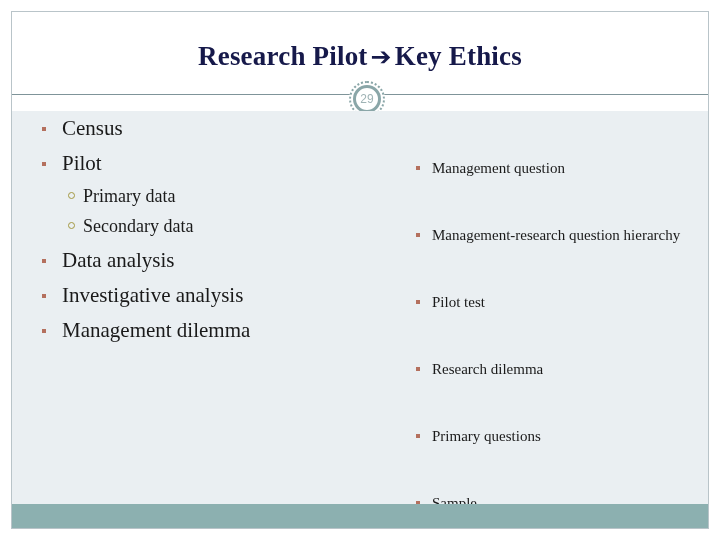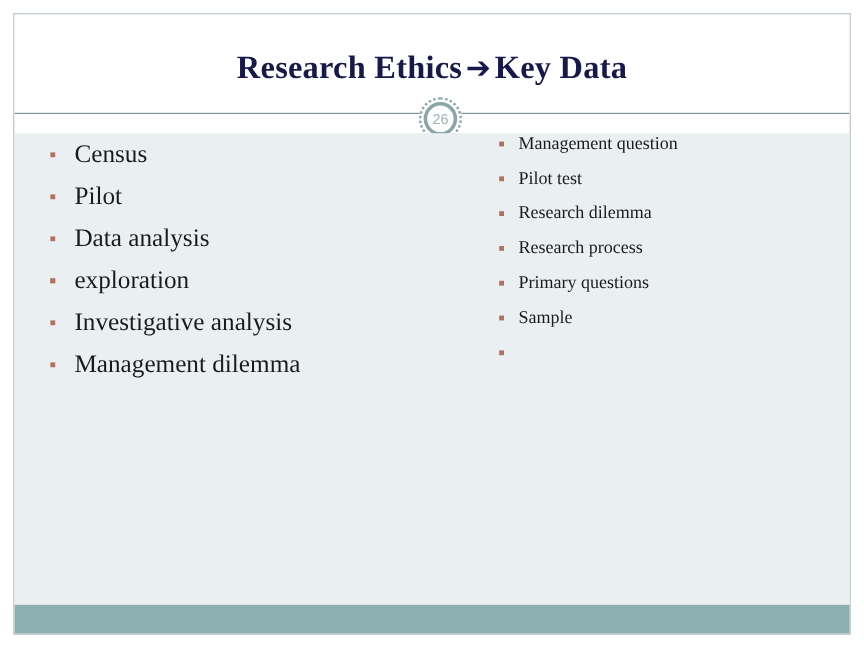--- a/index.html
+++ b/index.html
@@ -141,20 +141,21 @@
     margin-bottom: 1px;
   }
   .col-left li.item > .bullet { top: 16px; }
 
   
   .col-right li.item {
     font-size: 15px;
     line-height: 19px;
     margin-bottom: 10px;
     padding-left: 30px;
+    margin-top: 48px;
   }
   .col-right li.item > .bullet { top: 7px; left: 14px; }
 
   
   ul.lvl2 {
     list-style: none;
     margin: 0 0 2px 0;
     padding: 0;
   }
   ul.lvl2 li {
@@ -186,59 +187,68 @@
     background: #8cb0b0;
   }
 </style>
 </head>
 <body>
 
 <div class="slide">
 
   <div class="header">
     <div class="title">
-      <span>Research Ethics</span><span class="arrow">➔</span><span>Key Data</span>
+      <span>Research Pilot</span><span class="arrow">➔</span><span>Key Ethics</span>
     </div>
   </div>
 
   <div class="divider"></div>
 
   <div class="badge-wrap">
     <div class="badge-ring"></div>
-    <div class="badge-inner">26</div>
+    <div class="badge-inner">29</div>
   </div>
 
   <div class="body-area">
 
     <div class="col col-left">
       <ul class="lvl1">
 
         <li class="item">
           <span class="bullet"></span>
           <span>Census</span>
         </li>
 
         <li class="item">
           <span class="bullet"></span>
           <span>Pilot</span>
         </li>
 
+        <ul class="lvl2">
+          <li>
+            <span class="hollow"></span>
+            <span>Primary data</span>
+          </li>
+          <li>
+            <span class="hollow"></span>
+            <span>Secondary data</span>
+          </li>
+        </ul>
 
         <li class="item">
           <span class="bullet"></span>
           <span>Data analysis</span>
         </li>
 
         <li class="item">
           <span class="bullet"></span>
         </li>
 
         <li class="item">
           <span class="bullet"></span>
-          <span>exploration</span>
         </li>
 
         <li class="item">
           <span class="bullet"></span>
           <span>Investigative analysis</span>
         </li>
 
         <li class="item">
           <span class="bullet"></span>
           <span>Management dilemma</span>
@@ -248,34 +258,37 @@
     </div>
 
     <div class="col col-right">
       <ul class="lvl1">
 
         <li class="item">
           <span class="bullet"></span>
           <span>Management question</span>
         </li>
 
+        <li class="item">
+          <span class="bullet"></span>
+          <span>Management-research question hierarchy</span>
+        </li>
 
         <li class="item">
           <span class="bullet"></span>
           <span>Pilot test</span>
         </li>
 
         <li class="item">
           <span class="bullet"></span>
           <span>Research dilemma</span>
         </li>
 
         <li class="item">
           <span class="bullet"></span>
-          <span>Research process</span>
         </li>
 
         <li class="item">
           <span class="bullet"></span>
           <span>Primary questions</span>
         </li>
 
         <li class="item">
           <span class="bullet"></span>
           <span>Sample</span>

